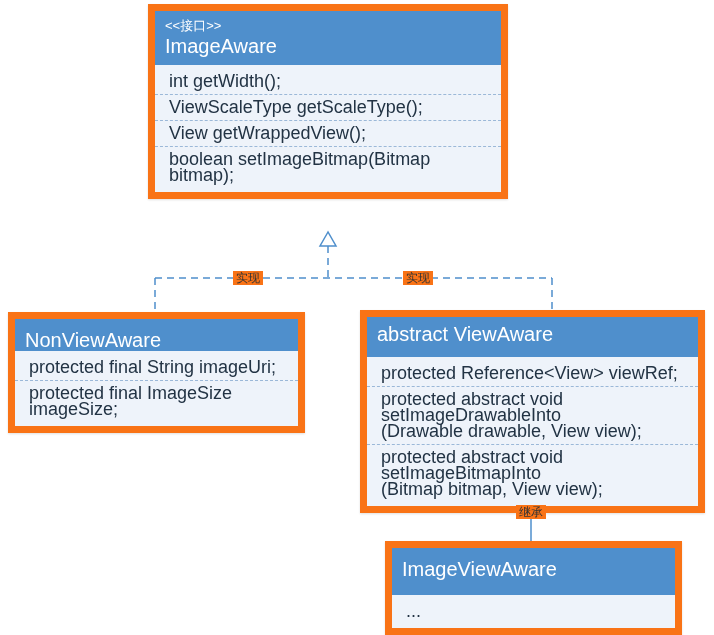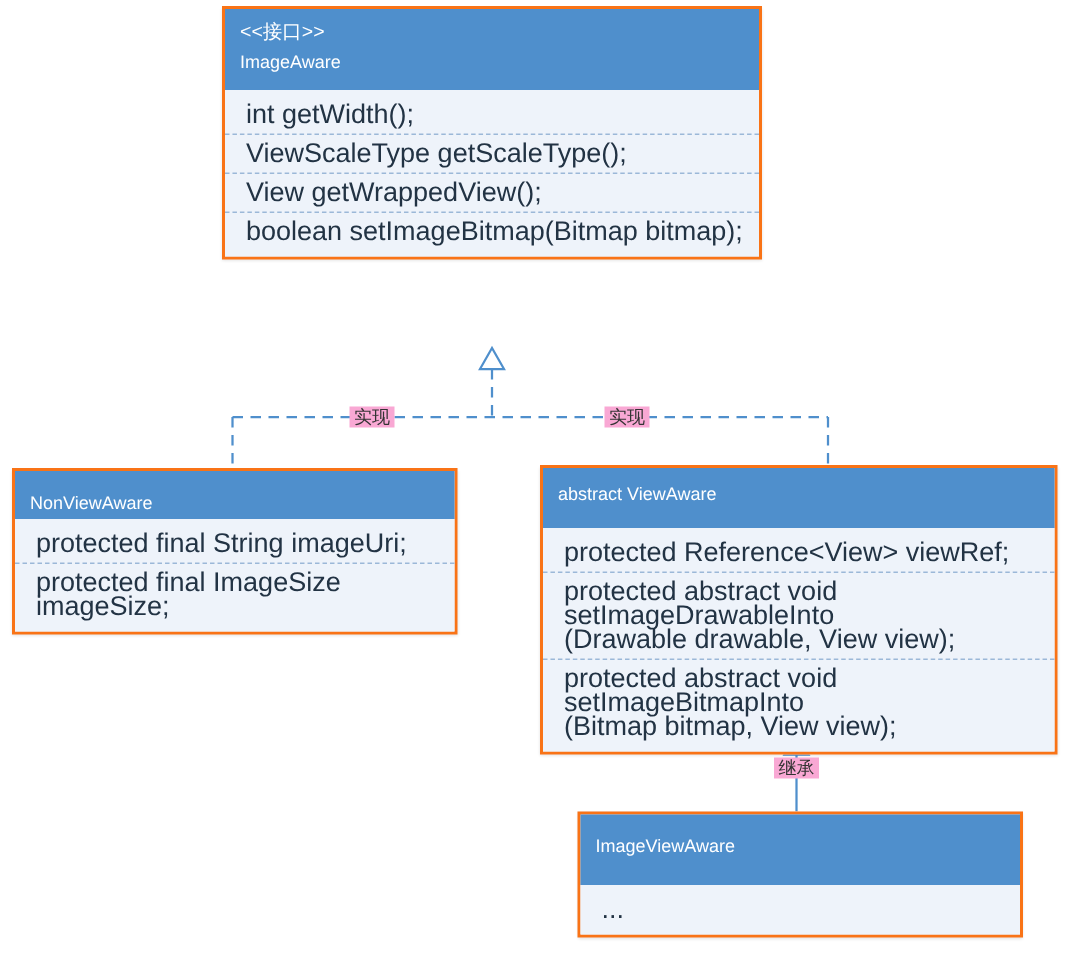--- a/index.html
+++ b/index.html
@@ -24,37 +24,37 @@
     position: absolute;
     left: 0; top: 0;
     width: 714px;
     height: 635px;
     pointer-events: none;
   }
   .uml-box {
     position: absolute;
     box-sizing: border-box;
     background: #eef3fa;
-    border: 2px solid #f97316;
+    border: 7px solid #f97316;
     box-shadow: 0 1px 2px rgba(0,0,0,0.12);
   }
   .uml-header {
     background: #4f8fcc;
     color: #ffffff;
     padding: 6px 10px 8px 10px;
     box-sizing: border-box;
   }
   .stereotype {
     font-size: 13px;
     line-height: 18px;
     color: #ffffff;
     display: block;
   }
   .cls-name {
-    font-size: 12px;
+    font-size: 20px;
     line-height: 22px;
     color: #ffffff;
     display: block;
   }
   .uml-body {
     padding: 4px 0 4px 0;
     background: #eef3fa;
   }
   .member {
     font-size: 18px;
@@ -64,21 +64,21 @@
     border-bottom: 1px dashed #9bb8d8;
     white-space: pre-wrap;
   }
   .member:last-child {
     border-bottom: none;
   }
   .edge-label {
     position: absolute;
     font-size: 12px;
     color: #333333;
-    background: #f9a8d4;
+    background: #f97316;
     padding: 0 3px;
     line-height: 14px;
   }
 </style>
 </head>
 <body>
 
 <div id="canvas">
 
   <svg class="connectors" viewBox="0 0 714 635">

